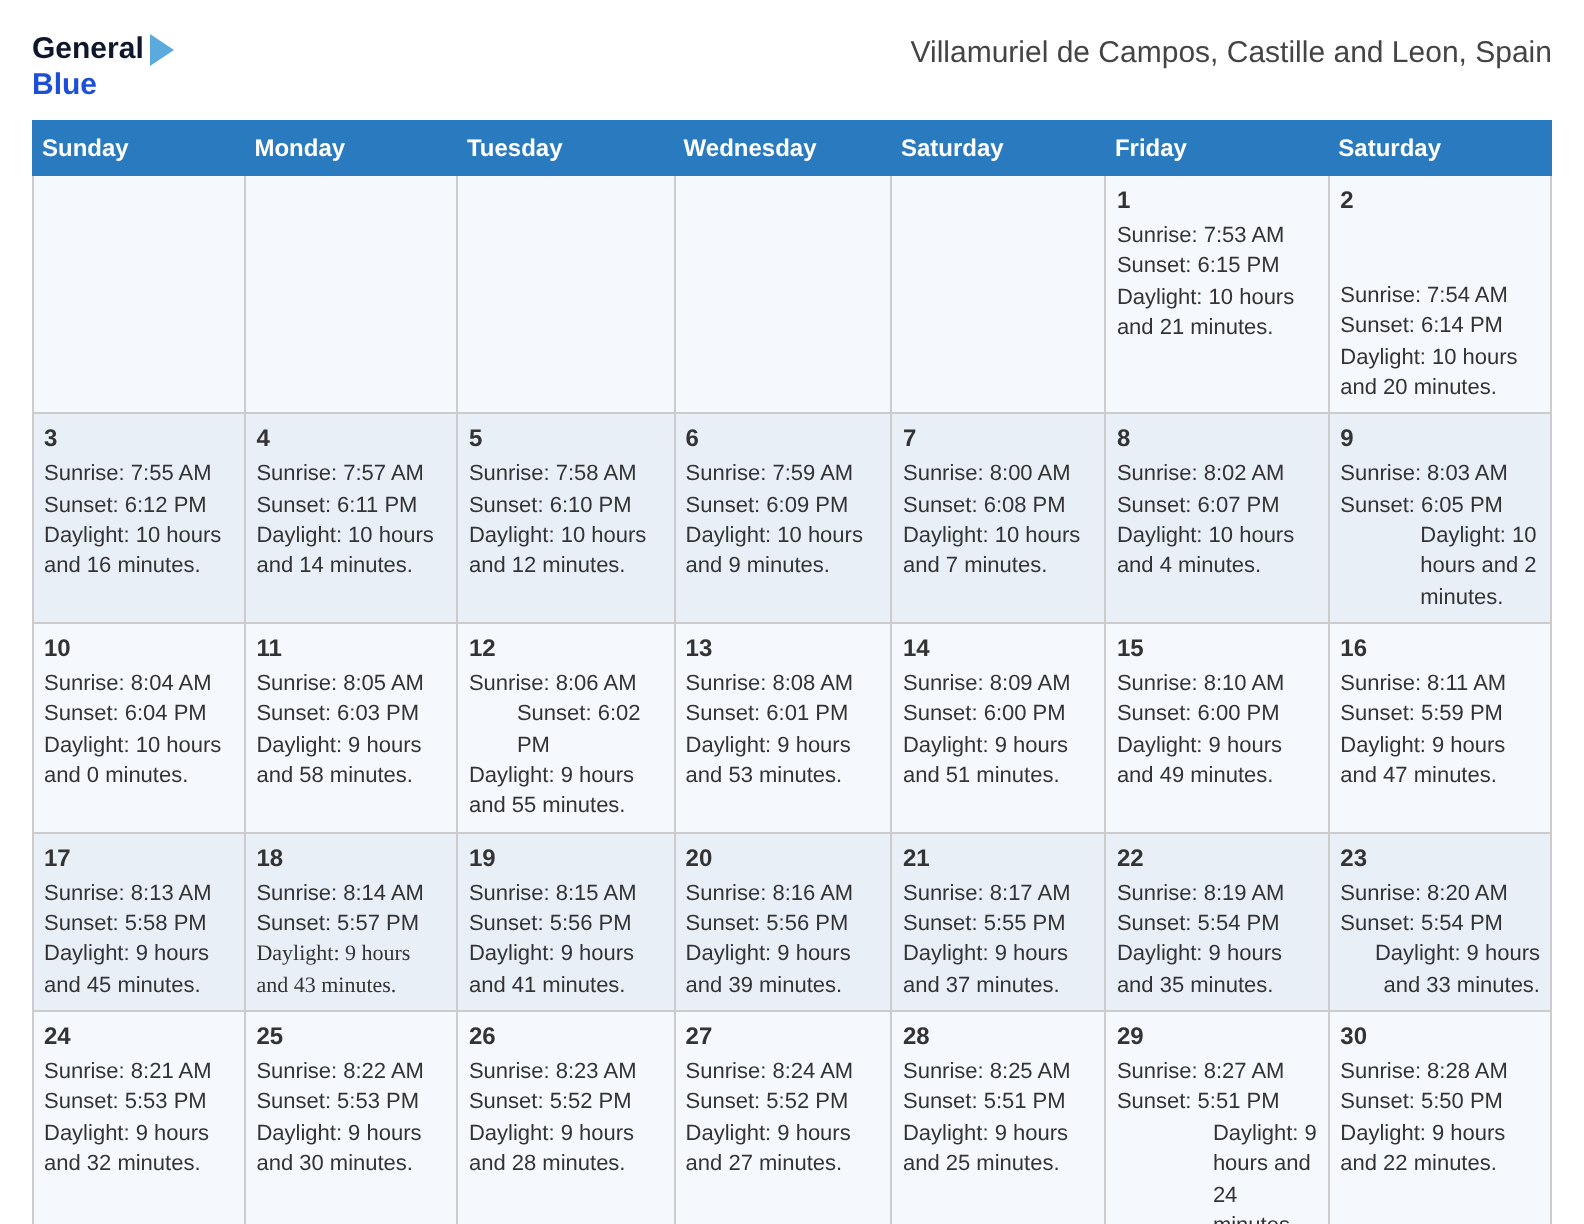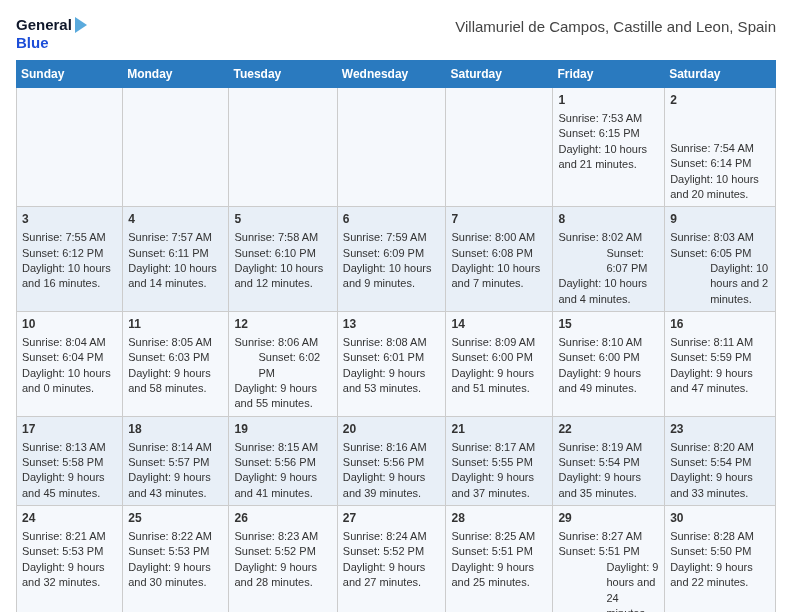--- a/index.html
+++ b/index.html
@@ -158,21 +158,21 @@
         </td>
         <td>
           <span class="day-num">7</span>
           <span style="display: block;">Sunrise: 8:00 AM</span>
           <span style="display: block;">Sunset: 6:08 PM</span>
           <span style="display: block;">Daylight: 10 hours and 7 minutes.</span>
         </td>
         <td>
           <span class="day-num">8</span>
           <span style="display: block;">Sunrise: 8:02 AM</span>
-          <span style="display: block; margin-left: 48px;">Sunset: 6:07 PM</span>
+          <span style="display: block;">Sunset: 6:07 PM</span>
           <span style="display: block;">Daylight: 10 hours and 4 minutes.</span>
         </td>
         <td>
           <span class="day-num">9</span>
           <span style="display: block;">Sunrise: 8:03 AM</span>
           <span style="display: block;">Sunset: 6:05 PM</span>
           <span style="display: block; margin-left: 40px;">Daylight: 10 hours and 2 minutes.</span>
         </td>
       </tr>
       <tr>
@@ -223,21 +223,21 @@
         <td>
           <span class="day-num">17</span>
           <span style="display: block;">Sunrise: 8:13 AM</span>
           <span style="display: block;">Sunset: 5:58 PM</span>
           <span style="display: block;">Daylight: 9 hours and 45 minutes.</span>
         </td>
         <td>
           <span class="day-num">18</span>
           <span style="display: block;">Sunrise: 8:14 AM</span>
           <span style="display: block;">Sunset: 5:57 PM</span>
-          <span style="display: block;">Daylight: 9 hours and 43 minutes.</span>
+          <span style="display: block; font-family: Liberation Serif, serif;">Daylight: 9 hours and 43 minutes.</span>
         </td>
         <td>
           <span class="day-num">19</span>
           <span style="display: block;">Sunrise: 8:15 AM</span>
           <span style="display: block;">Sunset: 5:56 PM</span>
           <span style="display: block;">Daylight: 9 hours and 41 minutes.</span>
         </td>
         <td>
           <span class="day-num">20</span>
           <span style="display: block;">Sunrise: 8:16 AM</span>
@@ -253,21 +253,21 @@
         <td>
           <span class="day-num">22</span>
           <span style="display: block;">Sunrise: 8:19 AM</span>
           <span style="display: block;">Sunset: 5:54 PM</span>
           <span style="display: block;">Daylight: 9 hours and 35 minutes.</span>
         </td>
         <td>
           <span class="day-num">23</span>
           <span style="display: block;">Sunrise: 8:20 AM</span>
           <span style="display: block;">Sunset: 5:54 PM</span>
-          <span style="display: block;">Daylight: 9 hours and 33 minutes.</span>
+          <span style="display: block; text-align: right;">Daylight: 9 hours and 33 minutes.</span>
         </td>
       </tr>
       <tr>
         <td>
           <span class="day-num">24</span>
           <span style="display: block;">Sunrise: 8:21 AM</span>
           <span style="display: block;">Sunset: 5:53 PM</span>
           <span style="display: block;">Daylight: 9 hours and 32 minutes.</span>
         </td>
         <td>

